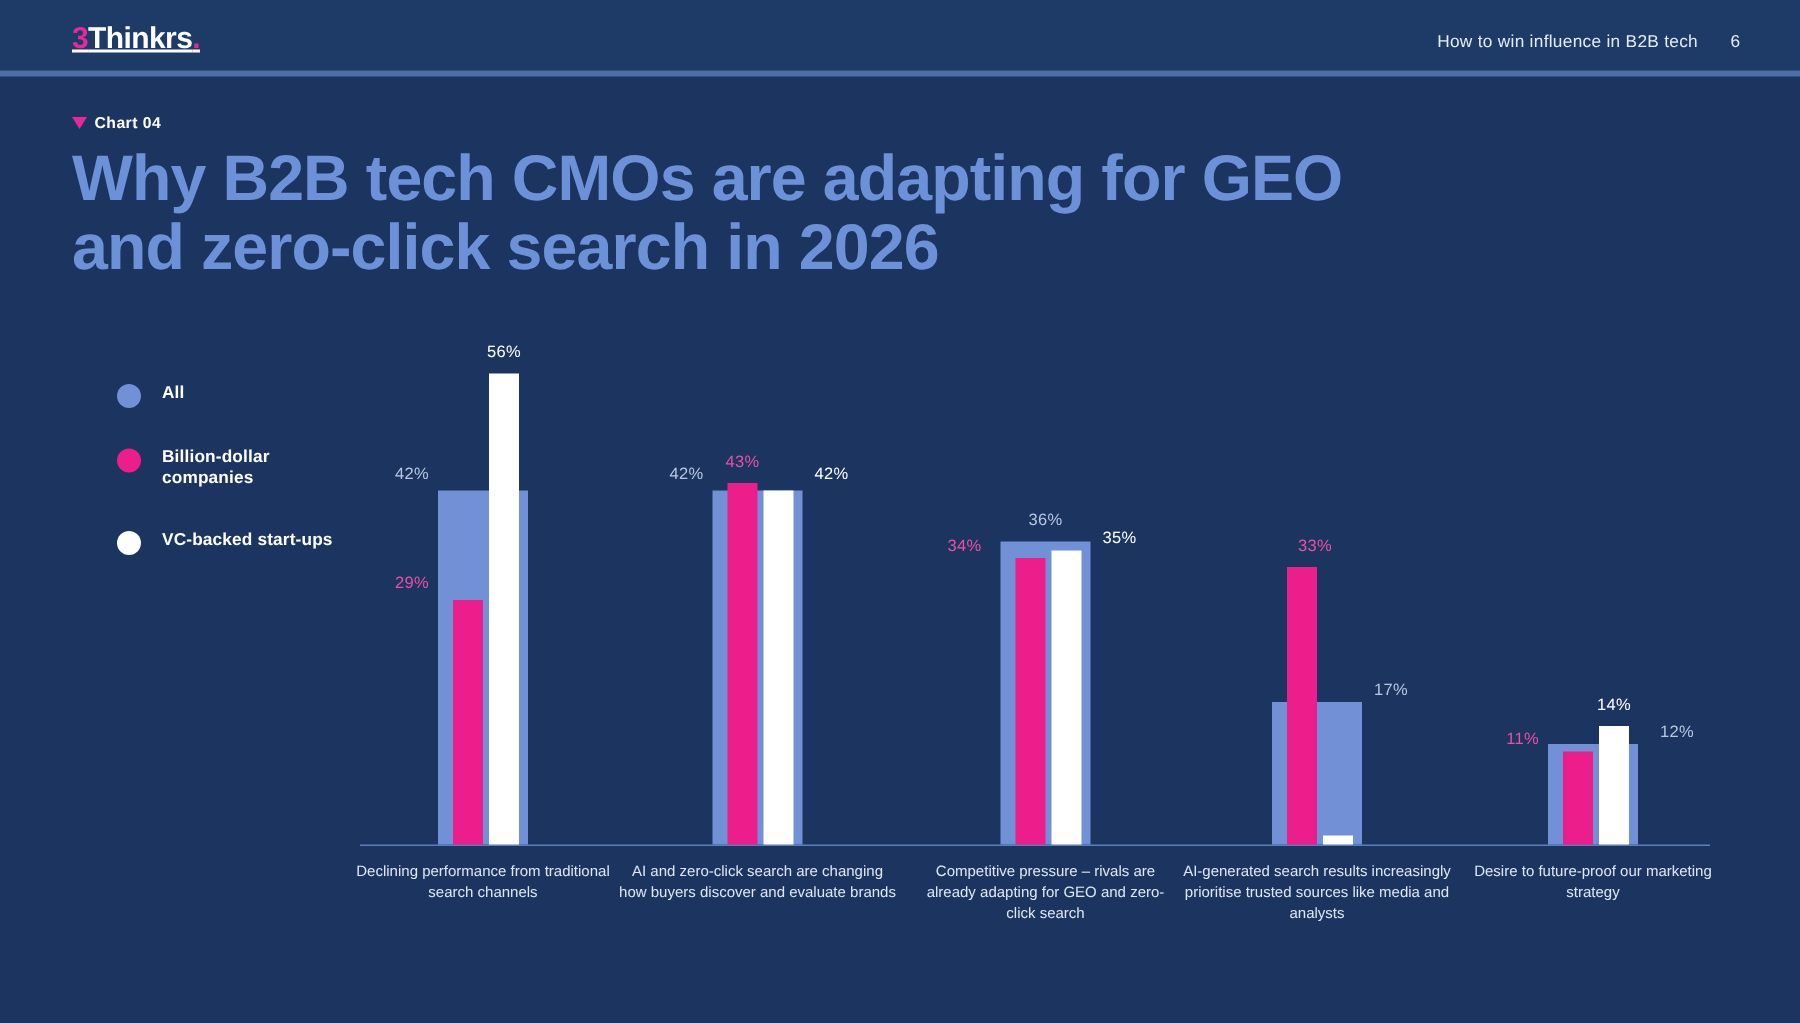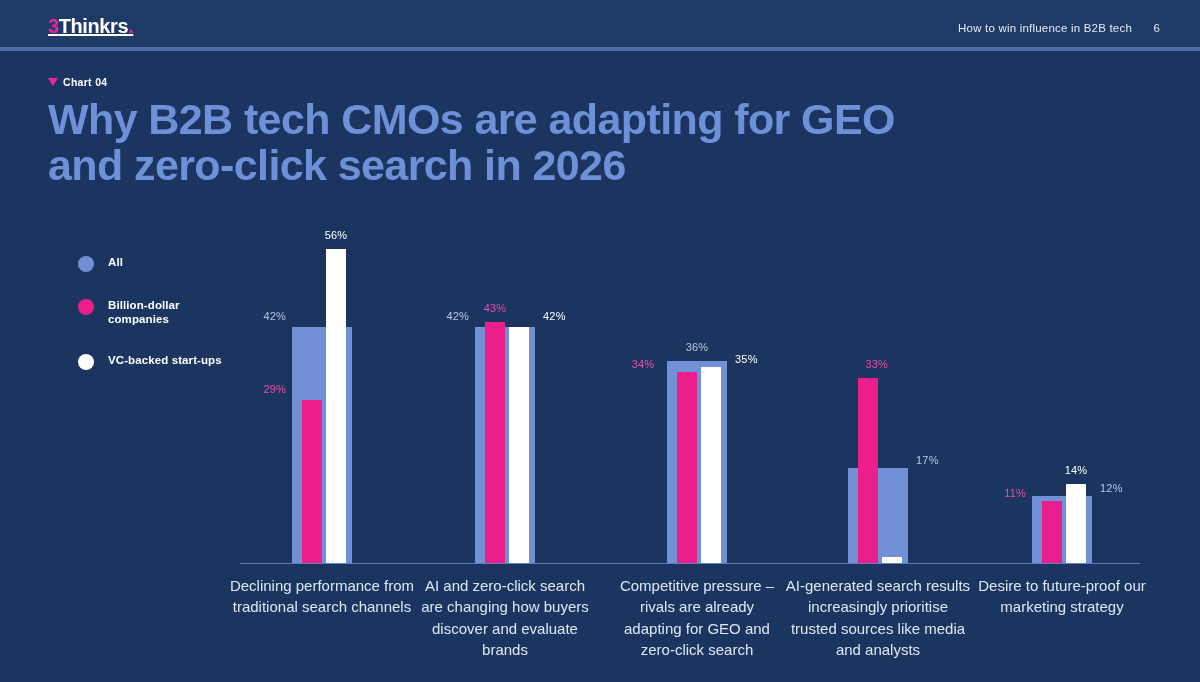--- a/index.html
+++ b/index.html
@@ -88,21 +88,21 @@
 
   .vlabel{
     position:absolute;font-size:11px;white-space:nowrap;letter-spacing:.2px;
   }
   .vlabel.all{color:#b9c7e2;}
   .vlabel.bn {color:#ec4fa6;}
   .vlabel.vc {color:#ffffff;}
 
   .cat-label{
     position:absolute;top:575px;
-    font-size:15px;color:#dfe7f3;text-align:center;line-height:1.42;
+    font-size:10px;color:#dfe7f3;text-align:center;line-height:1.42;
   }
 </style>
 </head>
 <body>
 
 <div id="header"></div>
 <div id="header-rule"></div>
 
 <div id="logo"><span class="three">3</span><span class="rest">Thinkrs</span><span class="dot">.</span></div>
 
@@ -157,17 +157,17 @@
     <div class="bar all" style="left: 848px; top: 467.63px; width: 60px; height: 95.37px; position: absolute; z-index: 1;"></div>
     <div class="bar bn" style="left: 858px; top: 377.87px; width: 20px; height: 185.13px; position: absolute; z-index: 3;"></div>
     <div class="bar vc" style="left: 882px; top: 557.39px; width: 20px; height: 5.61px; position: absolute; z-index: 2;"></div>
     <div class="vlabel all" style="position: absolute; left: 916px; width: 36px; text-align: left; top: 453.63px;">17%</div>
     <div class="vlabel bn" style="position: absolute; left: 848px; width: 40px; text-align: right; top: 357.87px;">33%</div>
     <div class="vlabel vc" style="position: absolute; left: 872px; width: 40px; text-align: center; top: 537.39px;">1%</div>
     <div class="cat-label" style="width: 185px; left: 785.5px;">AI-generated search results increasingly prioritise trusted sources like media and analysts</div>
     <div class="bar all" style="left: 1032px; top: 495.68px; width: 60px; height: 67.32px; position: absolute; z-index: 1;"></div>
     <div class="bar bn" style="left: 1042px; top: 501.29px; width: 20px; height: 61.71px; position: absolute; z-index: 3;"></div>
     <div class="bar vc" style="left: 1066px; top: 484.46px; width: 20px; height: 78.54px; position: absolute; z-index: 2;"></div>
-    <div class="vlabel all" style="position: absolute; left: 1100px; width: 36px; text-align: left; top: 481.68px;">12%</div>
+    <div class="vlabel all" style="position: absolute; left: 1100px; width: 36px; text-align: center; top: 481.68px;">12%</div>
     <div class="vlabel bn" style="position: absolute; left: 990px; width: 36px; text-align: right; top: 487.29px;">11%</div>
     <div class="vlabel vc" style="position: absolute; left: 1056px; width: 40px; text-align: center; top: 464.46px;">14%</div>
     <div class="cat-label" style="width: 180px; left: 972px;">Desire to future-proof our marketing strategy</div>
   </div>
 
 </body></html>

